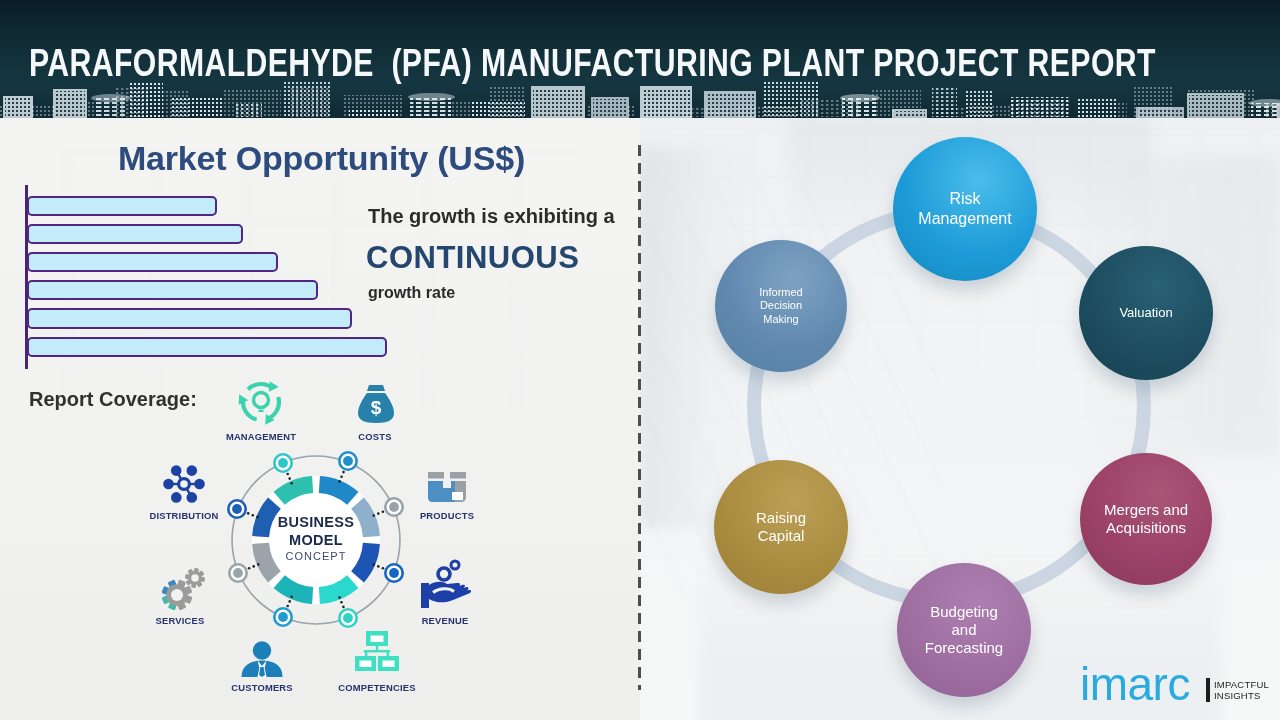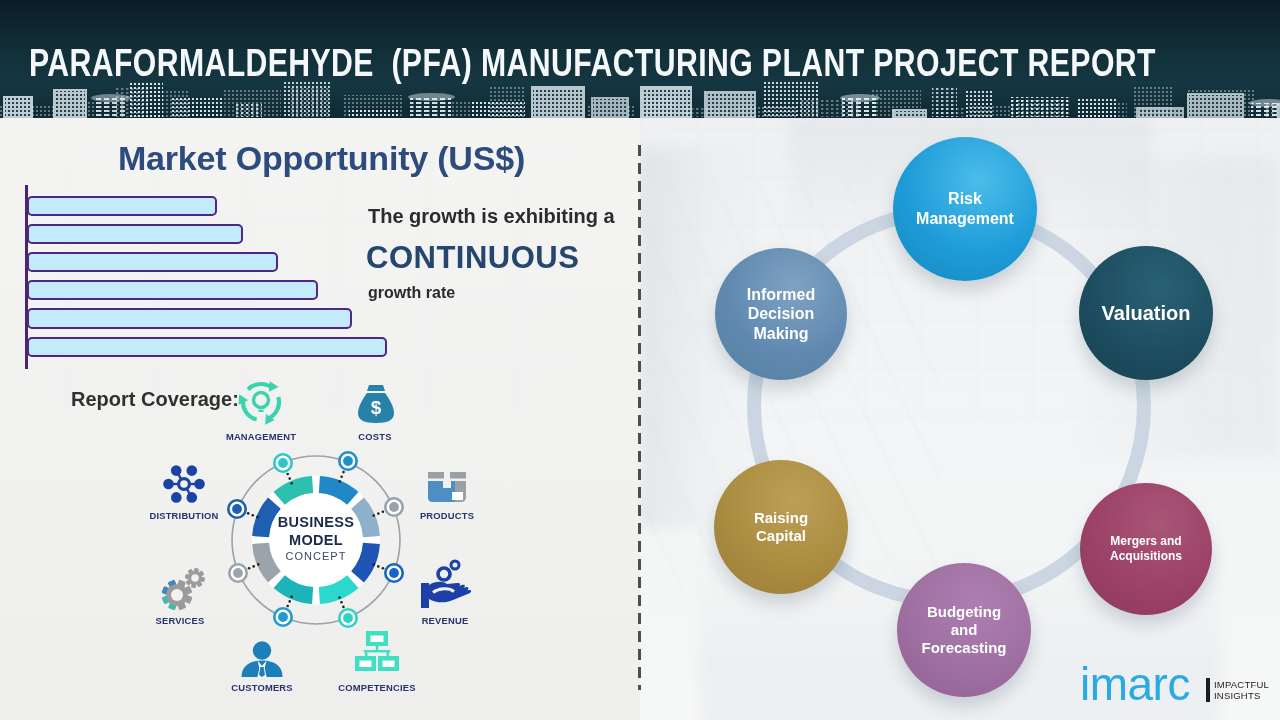--- a/index.html
+++ b/index.html
@@ -16,42 +16,42 @@
   background:
    linear-gradient(90deg, rgba(223,226,228,0.55) 0 14px, transparent 14px 100%) 0 0/90px 100% repeat-x,
    linear-gradient(180deg, rgba(228,230,232,0.5) 0 8px, transparent 8px 100%) 0 0/100% 70px repeat-y;
   opacity:0.10; }
 h2 { position:absolute; left:118px; top:139px; color:#2d4b7c; font-size:34px; font-weight:bold; letter-spacing:-0.2px; }
 #axis { position:absolute; left:25px; top:185px; width:3px; height:184px; background:#4b2376; }
 .bar { position:absolute; left:27px; height:20.5px; background:#c3ebfa; border:2.4px solid #4f2683; border-radius:5px; }
 #mkt1 { position:absolute; left:368px; top:205px; font-size:20px; font-weight:bold; color:#2b2b2b; }
 #mkt2 { position:absolute; left:366px; top:240px; font-size:31px; font-weight:bold; color:#24466f; letter-spacing:0.5px; }
 #mkt3 { position:absolute; left:368px; top:284px; font-size:16px; font-weight:bold; color:#2b2b2b; }
-#repcov { position:absolute; left:29px; top:388px; font-size:20px; font-weight:bold; color:#30302e;margin-left:42px; }
+#repcov { position:absolute; left:29px; top:388px; font-size:20px; font-weight:bold; color:#30302e; }
 
 #right { position:absolute; left:640px; top:118px; width:640px; height:602px;
   background:linear-gradient(180deg,#eef0f2 0%,#f2f4f5 40%,#f6f7f7 100%); }
 #right .struct { position:absolute; left:0; top:0; width:640px; height:300px; opacity:0.18;
   background:
    repeating-linear-gradient(90deg, rgba(205,212,218,0.35) 0 3px, transparent 3px 56px),
    repeating-linear-gradient(0deg, rgba(210,216,221,0.4) 0 2px, transparent 2px 48px);
   filter:blur(1.5px); }
 #right .struct2 { position:absolute; left:0; top:60px; width:300px; height:420px; opacity:0.15;
   background:repeating-linear-gradient(65deg, rgba(200,208,214,0.4) 0 4px, transparent 4px 40px); filter:blur(1px); }
 #right .blob1 { position:absolute; left:0px; top:30px; width:120px; height:380px;
   background:linear-gradient(90deg, rgba(198,205,211,0.35), rgba(220,226,230,0.15) 60%, transparent);
   filter:blur(6px); }
 #right .blob2 { position:absolute; left:150px; top:0px; width:360px; height:140px;
   background:linear-gradient(180deg, rgba(208,214,219,0.3), transparent 85%); filter:blur(7px); }
 #right .blob3 { position:absolute; left:430px; top:40px; width:210px; height:300px;
   background:linear-gradient(90deg, transparent, rgba(205,211,216,0.22) 70%); filter:blur(8px); }
 #right .blob4 { position:absolute; left:60px; top:430px; width:520px; height:180px;
   background:linear-gradient(180deg, transparent, rgba(236,238,240,0.9) 60%); filter:blur(5px); }
 #ring { position:absolute; left:747px; top:204px; width:404px; height:404px; border:14px solid #cbd6e2; border-radius:50%; }
-.bub { position:absolute; border-radius:50%; color:#fff; font-weight:bold; text-align:center;
+.bub { position:absolute; border-radius:50%; color:#fff; font-weight:normal; text-align:center;
   display:flex; align-items:center; justify-content:center; line-height:1.22;
   box-shadow:0 10px 16px rgba(90,110,130,0.25); }
 #center-bub { position:absolute; left:866px; top:323px; width:194px; height:194px; border-radius:50%;
   background:radial-gradient(circle at 58% 26%, #cdeefb 0%, #abe0f7 55%, #90d3f0 100%);
   color:#fff; font-weight:bold; font-size:23px; text-align:center; display:flex; align-items:center;
   justify-content:center; line-height:1.3; box-shadow:0 10px 18px rgba(90,110,130,0.28); }
 
 #divider { position:absolute; left:638px; top:145px; width:2.6px; height:545px;
   background:repeating-linear-gradient(180deg,#4d4d4d 0 11px, transparent 11px 18px); }
 
@@ -319,24 +319,24 @@
       <text x="245" y="72" text-anchor="middle" font-family="Liberation Sans, sans-serif" font-size="9.4" font-weight="600" fill="#28336e" letter-spacing="0.2">COSTS</text>
       <text x="54" y="151" text-anchor="middle" font-family="Liberation Sans, sans-serif" font-size="9.4" font-weight="600" fill="#28336e" letter-spacing="0.2">DISTRIBUTION</text>
       <text x="317" y="151" text-anchor="middle" font-family="Liberation Sans, sans-serif" font-size="9.4" font-weight="600" fill="#28336e" letter-spacing="0.2">PRODUCTS</text>
       <text x="50" y="256" text-anchor="middle" font-family="Liberation Sans, sans-serif" font-size="9.4" font-weight="600" fill="#28336e" letter-spacing="0.2">SERVICES</text>
       <text x="315" y="256" text-anchor="middle" font-family="Liberation Sans, sans-serif" font-size="9.4" font-weight="600" fill="#28336e" letter-spacing="0.2">REVENUE</text>
       <text x="132" y="323" text-anchor="middle" font-family="Liberation Sans, sans-serif" font-size="9.4" font-weight="600" fill="#28336e" letter-spacing="0.2">CUSTOMERS</text>
       <text x="247" y="323" text-anchor="middle" font-family="Liberation Sans, sans-serif" font-size="9.4" font-weight="600" fill="#28336e" letter-spacing="0.2">COMPETENCIES</text>
     </svg>
   <div id="ring"></div>
   <div class="bub" style="left:893px;top:137px;width:144px;height:144px;background:radial-gradient(circle at 60% 30%, #4bbdea 0%, #1e9cd8 55%, #1487bf 100%);font-size:16px">Risk<br>Management</div>
-    <div class="bub" style="left:1079px;top:246px;width:134px;height:134px;background:radial-gradient(circle at 60% 30%, #2a6175 0%, #1d4d60 55%, #164150 100%);font-size:20px">Valuation</div>
-    <div class="bub" style="left:715px;top:248px;width:132px;height:132px;background:radial-gradient(circle at 60% 30%, #7ea2c2 0%, #6189b0 55%, #54809f 100%);font-size:16px">Informed<br>Decision<br>Making</div>
+    <div class="bub" style="left:1079px;top:246px;width:134px;height:134px;background:radial-gradient(circle at 60% 30%, #2a6175 0%, #1d4d60 55%, #164150 100%);font-size:13px">Valuation</div>
+    <div class="bub" style="left:715px;top:240px;width:132px;height:132px;background:radial-gradient(circle at 60% 30%, #7ea2c2 0%, #6189b0 55%, #54809f 100%);font-size:11px">Informed<br>Decision<br>Making</div>
     <div class="bub" style="left:714px;top:460px;width:134px;height:134px;background:radial-gradient(circle at 60% 30%, #bda055 0%, #aa8d41 55%, #9a7c34 100%);font-size:15px">Raising<br>Capital</div>
-    <div class="bub" style="left:1080px;top:483px;width:132px;height:132px;background:radial-gradient(circle at 60% 30%, #a95677 0%, #9c4167 55%, #893a5a 100%);font-size:12px">Mergers and<br>Acquisitions</div>
+    <div class="bub" style="left:1080px;top:453px;width:132px;height:132px;background:radial-gradient(circle at 60% 30%, #a95677 0%, #9c4167 55%, #893a5a 100%);font-size:15px">Mergers and<br>Acquisitions</div>
     <div class="bub" style="left:897px;top:563px;width:134px;height:134px;background:radial-gradient(circle at 60% 30%, #ad7fb0 0%, #9f6fa2 55%, #906092 100%);font-size:15px">Budgeting<br>and<br>Forecasting</div>
   <div id="divider"></div>
   <div id="logo">
     <div class="imarc">imarc</div>
     <div class="vbar"></div>
     <div class="tag">IMPACTFUL<br>INSIGHTS</div>
   </div>
 </div>
 
 </body></html>

